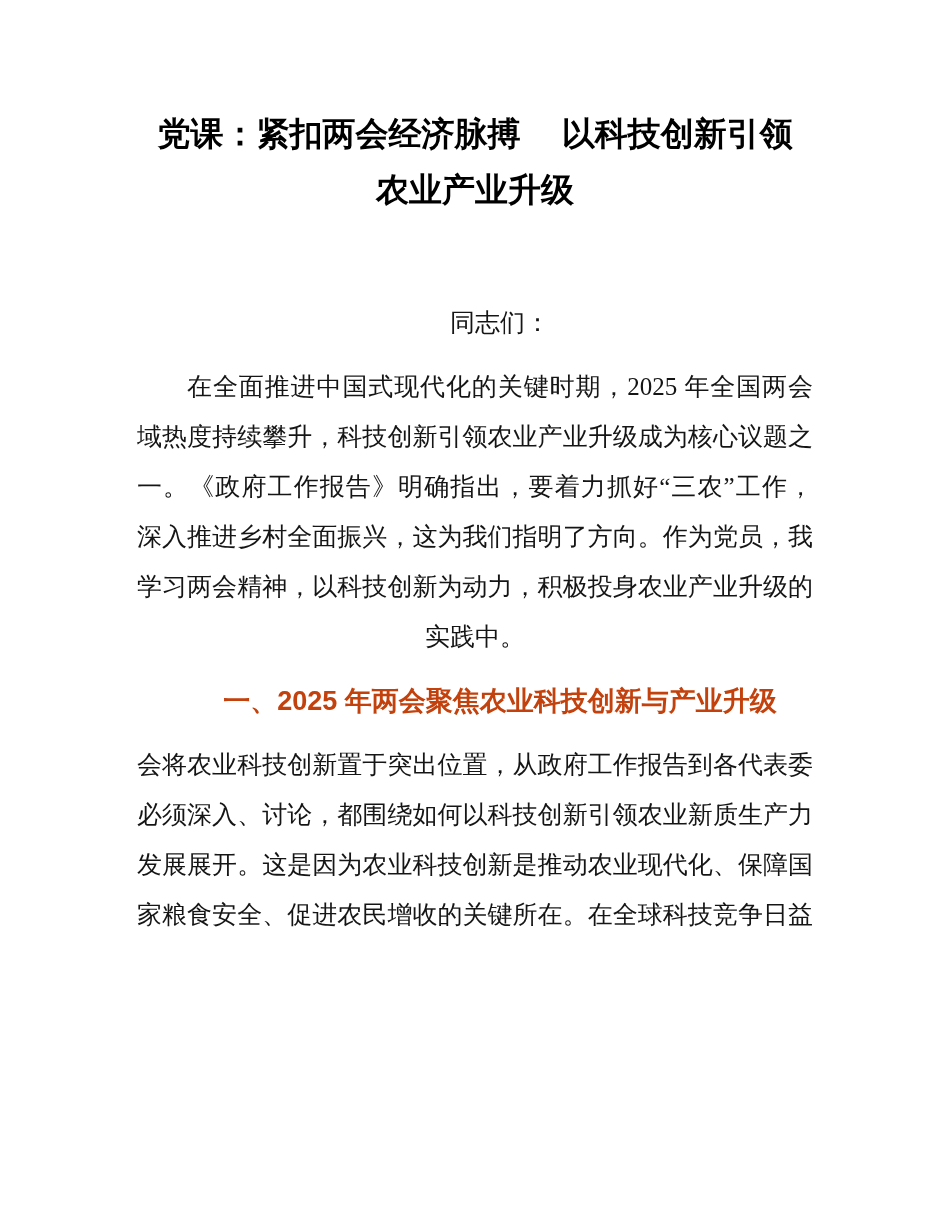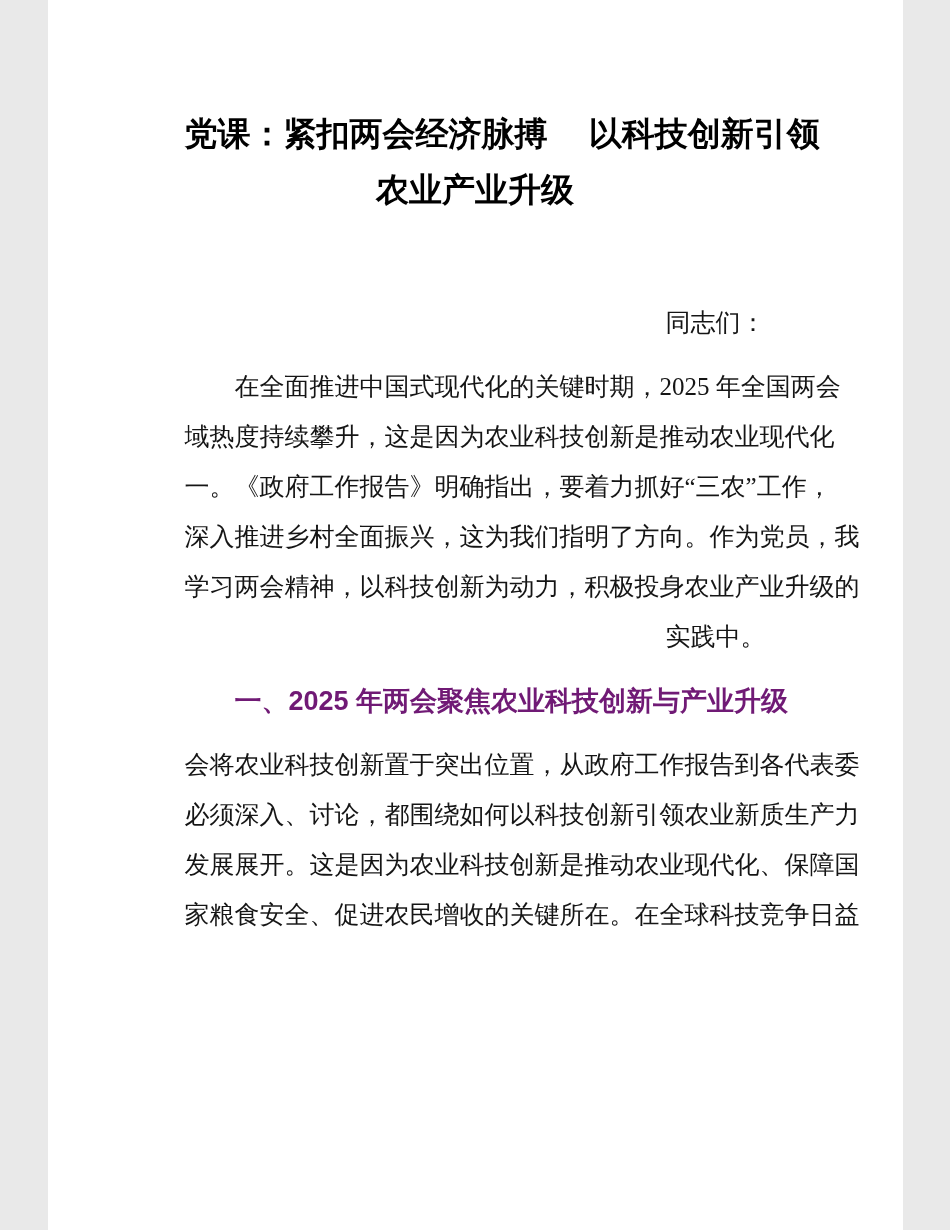--- a/index.html
+++ b/index.html
@@ -1,19 +1,19 @@
 <!DOCTYPE html>
 <html><head>
 <meta charset="utf-8">
 <style>
   * { margin: 0; padding: 0; box-sizing: border-box; }
   html, body { background: #e9e9e9; }
   .page {
     position: relative;
-    width: 855px;
+    width: 950px;
     height: 1230px;
     margin: 0 auto;
     background: #ffffff;
     color: #000000;
     overflow: hidden;
     font-family: "Liberation Serif", serif;
   }
   .content {
     padding: 0 137px;
   }
@@ -29,57 +29,57 @@
   .doc-title .title-line { white-space: nowrap; }
   .doc-body {
     margin-top: 80px;
   }
   .block + .block { margin-top: 14px; }
   .line {
     font-size: 25px;
     line-height: 50px;
     color: #151515;
     white-space: nowrap;
-    text-align: right;
+    text-align: center;
     text-justify: distribute;
   }
   .line.indent { padding-left: 50px; }
   .line.stretch {
     text-align: justify;
     text-align-last: justify;
   }
   .block.heading .line {
     font-family: "Liberation Sans", sans-serif;
     font-weight: bold;
     font-size: 27px;
     color: #000000;
   }
   .run { font-weight: normal; }
   .run.bold-run {
     font-family: "Liberation Sans", sans-serif;
     font-weight: bold;
-    color: #701a75;
+    color: #c2410c;
   }
 </style>
 </head>
 <body>
 
 <div class="page">
   <div class="content">
     <h1 class="doc-title">
       <div class="title-line">党课：紧扣两会经济脉搏　 以科技创新引领</div>
       <div class="title-line">农业产业升级</div>
     </h1>
     <div class="doc-body">
         <div class="block greeting">
           <div class="line indent"><span class="run">同志们：</span></div>
         </div>
         <div class="block paragraph">
           <div class="line indent stretch"><span class="run">在全面推进中国式现代化的关键时期，2025 年全国两会</span></div>
-          <div class="line stretch"><span class="run">域热度持续攀升，这是因为农业科技创新是推动农业现代化</span></div>
+          <div class="line stretch"><span class="run">域热度持续攀升，科技创新引领农业产业升级成为核心议题之</span></div>
           <div class="line stretch"><span class="run">一。《政府工作报告》明确指出，要着力抓好“三农”工作，</span></div>
           <div class="line stretch"><span class="run">深入推进乡村全面振兴，这为我们指明了方向。作为党员，我</span></div>
           <div class="line stretch"><span class="run">学习两会精神，以科技创新为动力，积极投身农业产业升级的</span></div>
           <div class="line"><span class="run">实践中。</span></div>
         </div>
         <div class="block heading">
           <div class="line indent"><span class="run bold-run">一、2025 年两会聚焦农业科技创新与产业升级</span></div>
         </div>
         <div class="block paragraph">
           <div class="line stretch"><span class="run">会将农业科技创新置于突出位置，从政府工作报告到各代表委</span></div>

